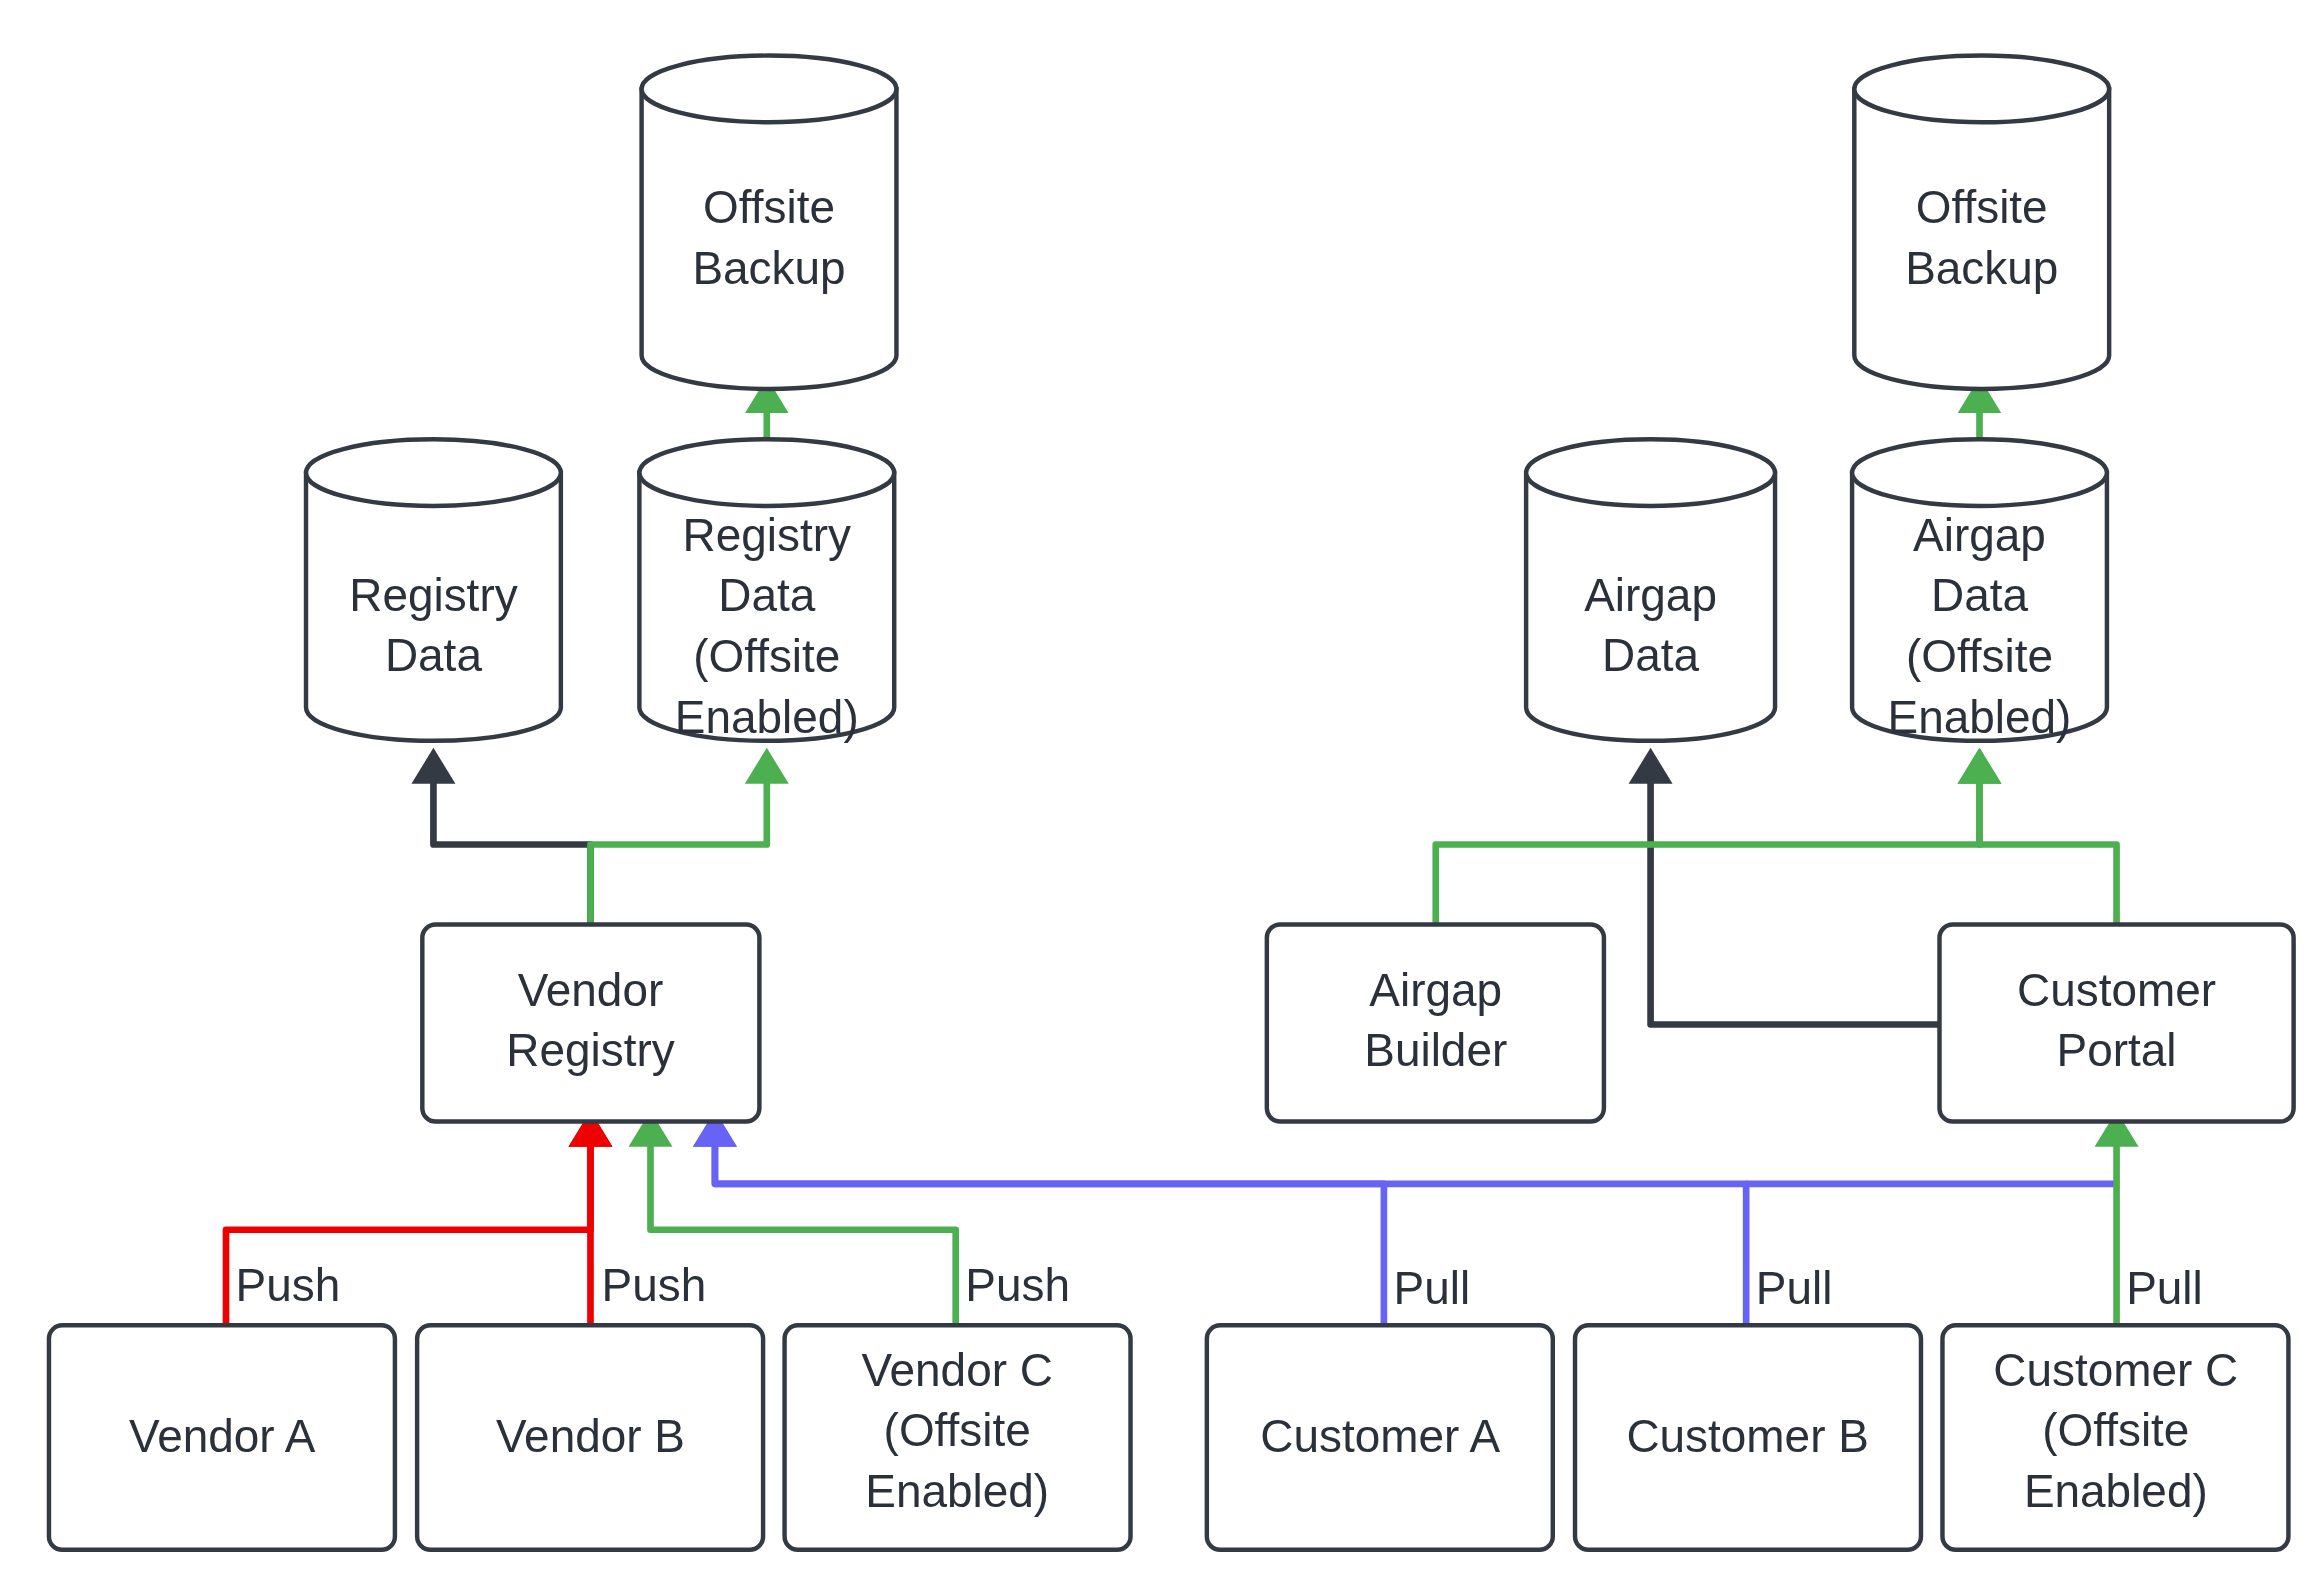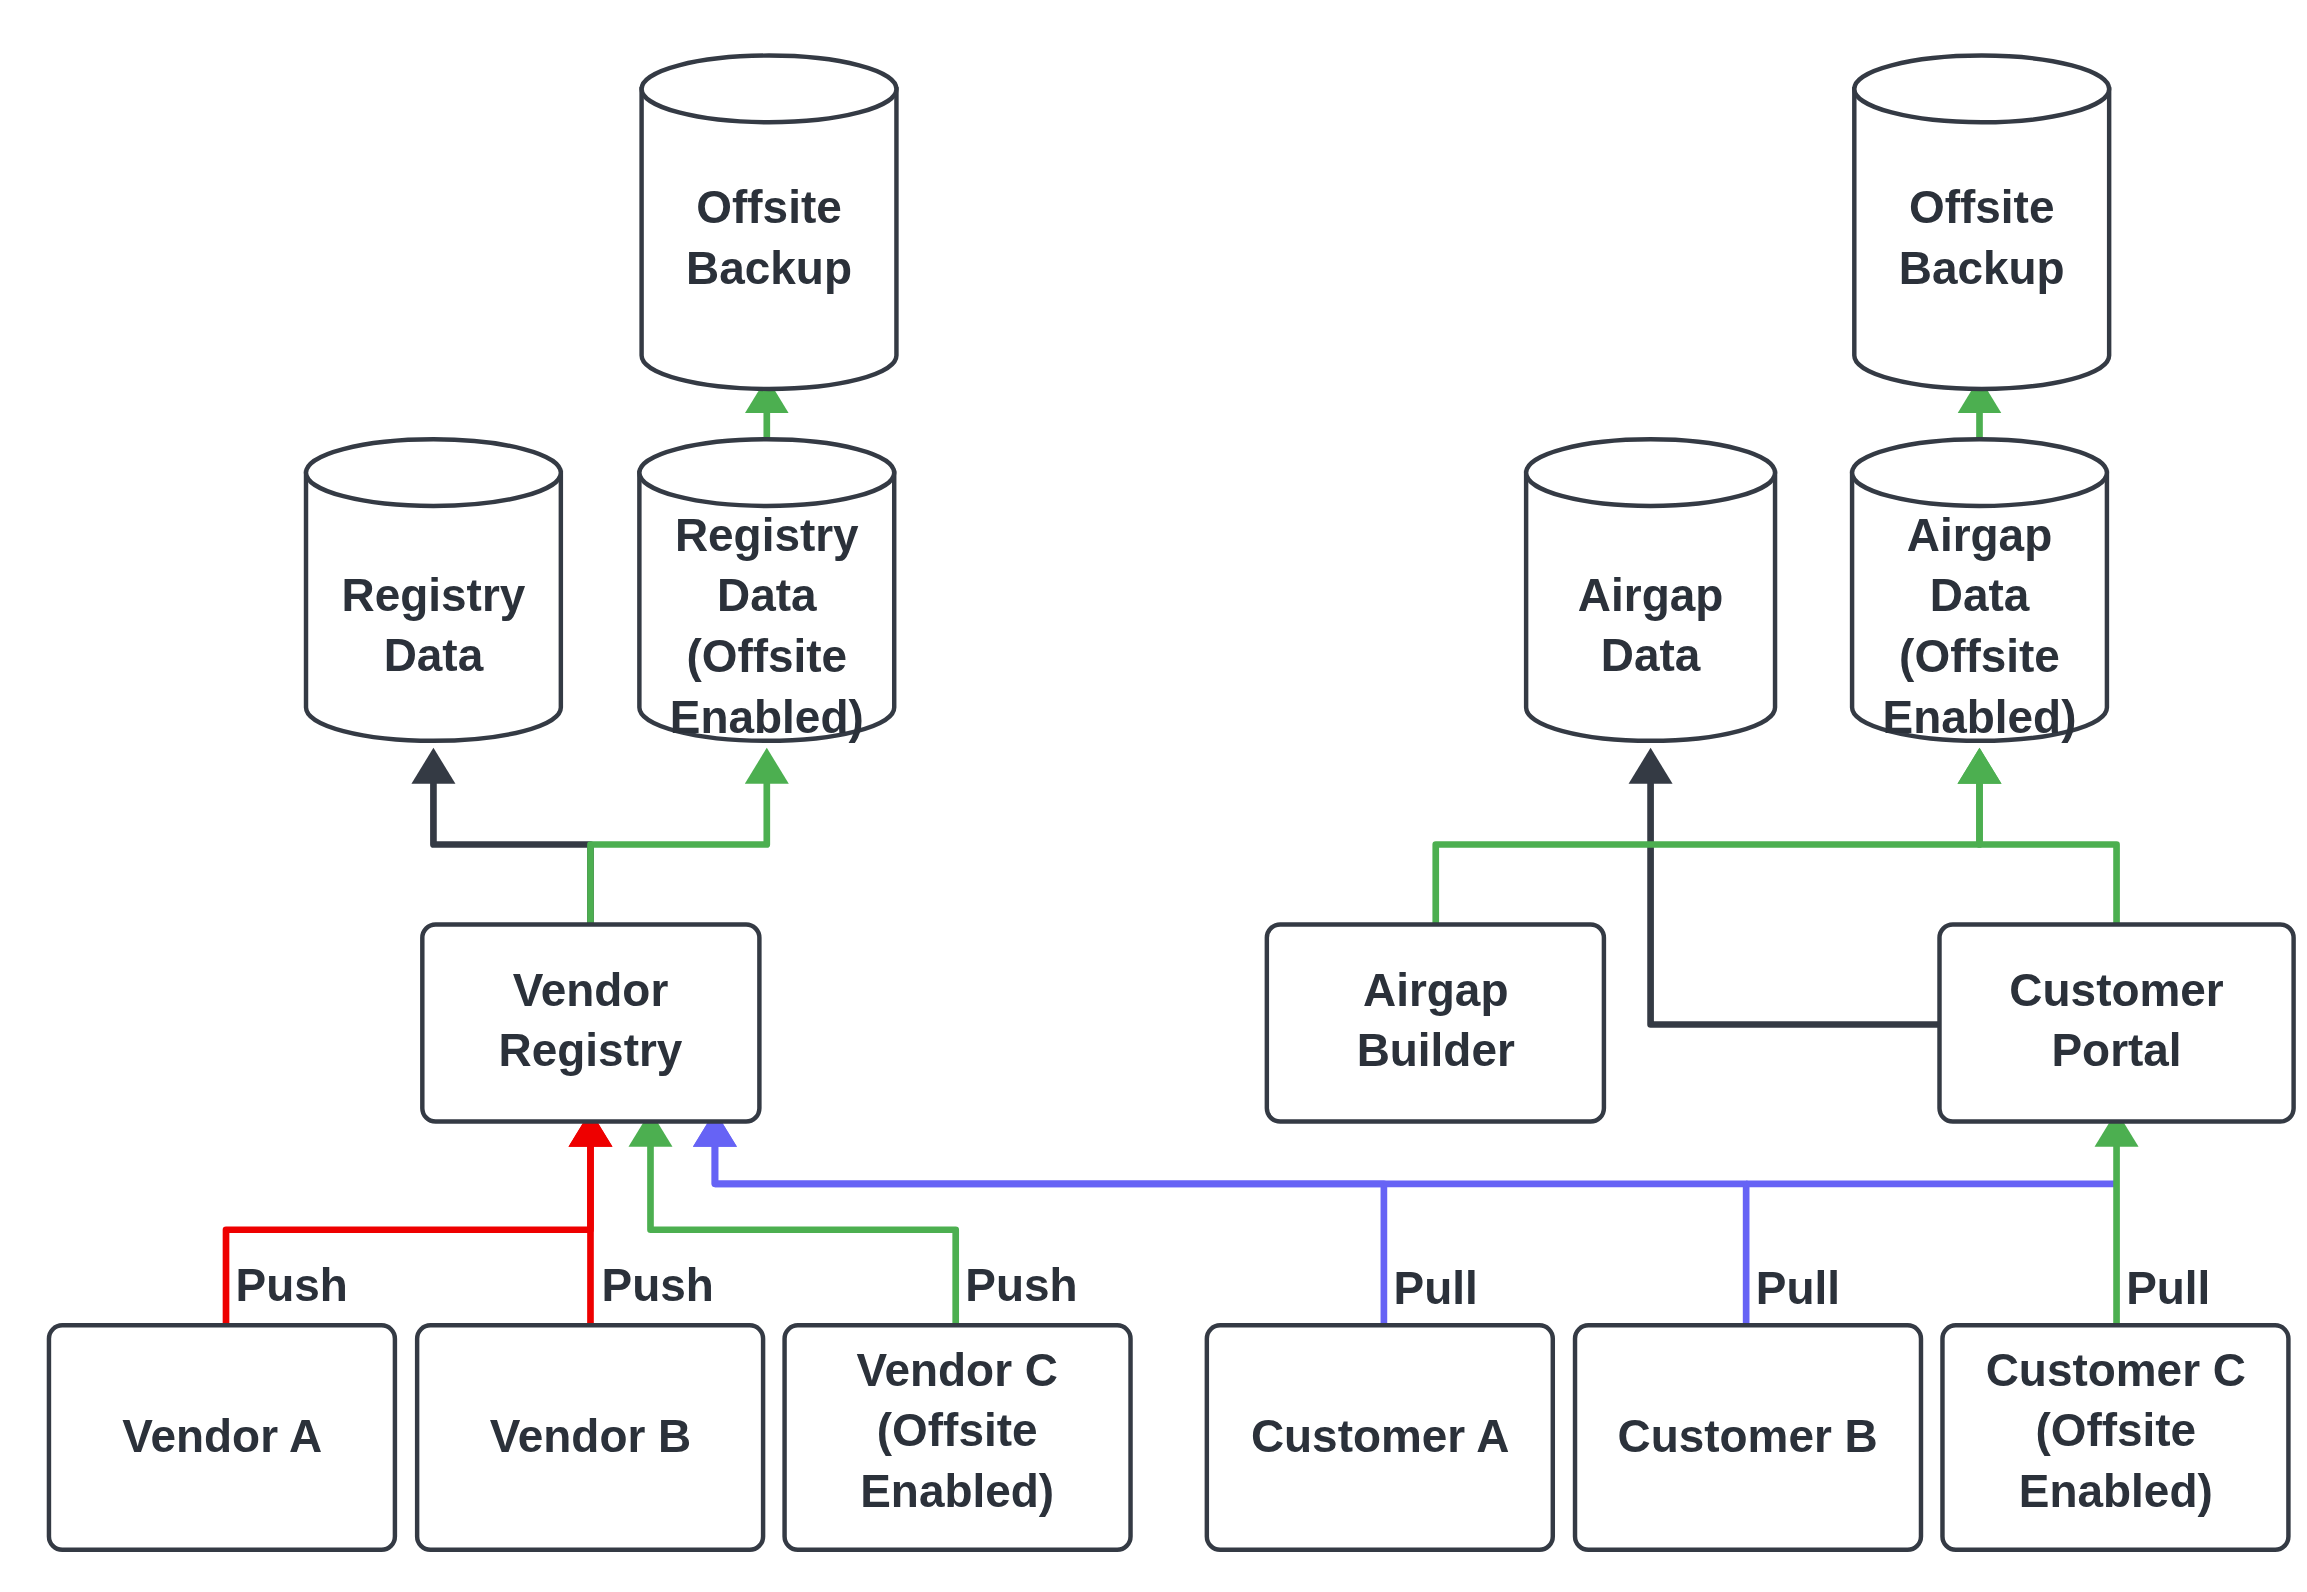--- a/index.html
+++ b/index.html
@@ -10,21 +10,20 @@
   body {
     width: 2307px;
     height: 1592px;
     font-family: "Liberation Sans", sans-serif;
     overflow: hidden;
   }
   #diagram-root {
     position: relative;
     width: 1827px;
     height: 1592px;
-    font-weight: bold;
   }
   svg.diagram {
     display: block;
     width: 2307px;
     height: 1592px;
   }
   .node-shape {
     fill: #ffffff;
     stroke: #343a44;
     stroke-width: 6;

